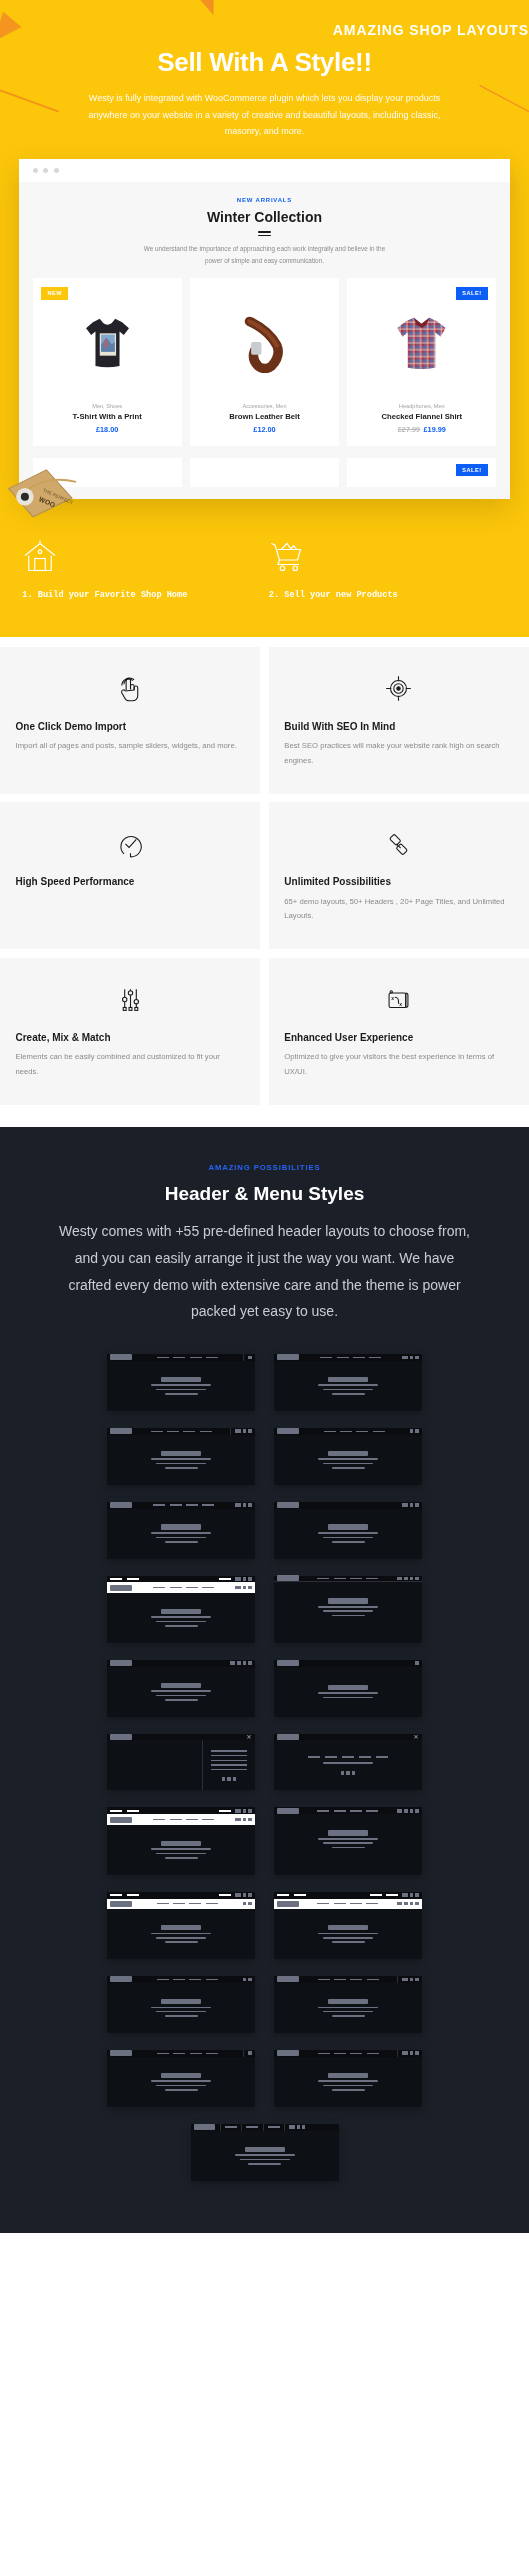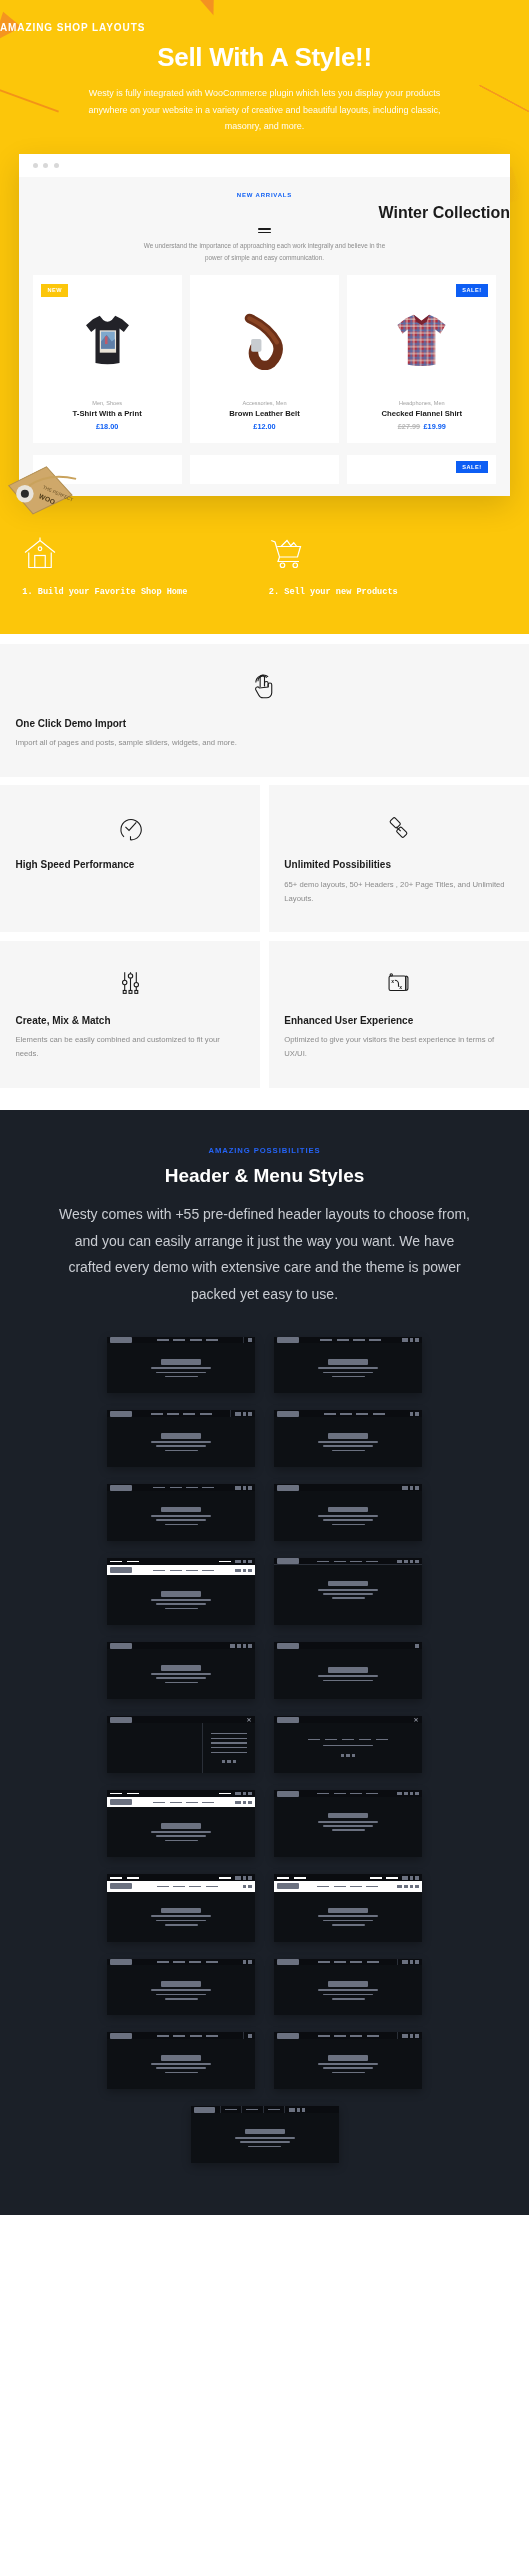--- a/index.html
+++ b/index.html
@@ -28,42 +28,42 @@
         border-bottom:20.6px solid rgba(243,140,35,.9); transform:rotate(25deg); }
   .d5 { right:-26px; top:103px; width:95px; height:60px;
         border-top:2.6px solid rgba(243,140,35,.8);
         border-right:2.6px solid rgba(243,140,35,.8);
         transform:rotate(28deg); border-radius:1.7px; }
   .d6 { right:8.6px; top:184px; width:120px; height:34px;
         background:linear-gradient(115deg, rgba(243,140,35,.9), rgba(252,198,10,0));
         transform:rotate(-18deg); }
 
   .eyebrow {
-    text-align:left; color:#fff; font-size:10px; font-weight:bold;
+    text-align:right; color:#fff; font-size:14px; font-weight:bold;
     letter-spacing:0.9px; position:relative; z-index:2;
   }
   .hero-title {
     text-align:center; color:#fff; font-size:26px; font-weight:bold;
     margin-top:8.6px; letter-spacing:-0.3px; position:relative; z-index:2;
   }
   .hero-sub {
     text-align:center; color:#fff; font-size:9px; line-height:1.85;
     max-width:370px; margin:12px auto 0; position:relative; z-index:2;
     opacity:.97;
   }
 
   
   .browser-wrap { position:relative; margin-top:19px; padding:0 19px; z-index:3; }
   .browser { background:#fff; box-shadow:0 10.3px 29px rgba(0,0,0,.14); }
   .browser-bar { height:23px; background:#fff; display:flex; align-items:center; padding-left:13.8px; gap:5.2px; }
   .dot { width:5.2px;height:5.2px;border-radius:50%;background:#d8d8d8; }
   .browser-body { background:#f7f7f7; padding:15.5px 0 0; }
 
   .shop-eyebrow { text-align:center; color:#0d5ef4; font-size:6px; font-weight:bold; letter-spacing:0.8px; }
-  .shop-title { text-align:right; color:#1b1b1b; font-size:16px; font-weight:bold; margin-top:5.2px; }
+  .shop-title { text-align:center; color:#1b1b1b; font-size:14px; font-weight:bold; margin-top:5.2px; }
   .shop-rule { width:13.8px;height:2.6px;background:#1b1b1b;margin:6px auto 0;border-radius:0.9px; }
   .shop-rule.thin { width:13.8px;height:0.9px;margin-top:1.7px; }
   .shop-desc { text-align:center; color:#8c8c8c; font-size:6.4px; line-height:1.8;
                max-width:258px; margin:7.7px auto 0; }
 
   .products { display:flex; gap:8.6px; padding:12px 13.8px 0; }
   .pcard { flex:1; background:#fff; position:relative; padding:8.6px 6.9px 12px; min-height:168px;
            display:flex; flex-direction:column; }
   .badge { position:absolute; top:8.6px; left:8.6px; font-size:5.6px; font-weight:bold;
            color:#fff; padding:3.4px 6px; letter-spacing:0.5px; z-index:4; }
@@ -272,20 +272,32 @@
           <path d="M14 22 L14 9 a3 3 0 0 1 6 0 L20 21"></path>
           <path d="M20 21 L20 17 a2.5 2.5 0 0 1 5 0 L25 22"></path>
           <path d="M25 22 L25 19 a2.5 2.5 0 0 1 5 0 L30 30 a7 7 0 0 1 -7 7 l-5 0 a7 7 0 0 1 -6 -4 L8 26 a2.6 2.6 0 0 1 5 -2.5 Z"></path>
           <path d="M11 14 a7 7 0 0 1 12 -5"></path>
             <path d="M8 16 a10.5 10.5 0 0 1 17 -8"></path>
         </svg>
       </div>
       <div class="ftitle">One Click Demo Import</div>
       <div class="fdesc">Import all of pages and posts, sample sliders, widgets, and more.</div>
     </div>
+    <div class="fcard">
+      <div class="ficon">
+        <svg width="29" height="29" viewBox="0 0 40 40" fill="none" stroke="#1b1b1b" stroke-width="1.5">
+          <circle cx="20" cy="20" r="11"></circle>
+            <circle cx="20" cy="20" r="6.5"></circle>
+            <circle cx="20" cy="20" r="2.4" fill="#1b1b1b"></circle>
+          <path d="M20 3 L20 10 M20 30 L20 37 M3 20 L10 20 M30 20 L37 20"></path>
+        </svg>
+      </div>
+      <div class="ftitle">Build With SEO In Mind</div>
+      <div class="fdesc">Best SEO practices will make your website rank high on search engines.</div>
+    </div>
   </div>
 
   <div class="frow">
     <div class="fcard">
       <div class="ficon">
         <svg width="29" height="29" viewBox="0 0 40 40" fill="none" stroke="#1b1b1b" stroke-width="1.5">
           <path d="M11 33 a14 14 0 1 1 9 4 l0 -5"></path>
           <path d="M13 19 L18 24 L28 13"></path>
         </svg>
       </div>

